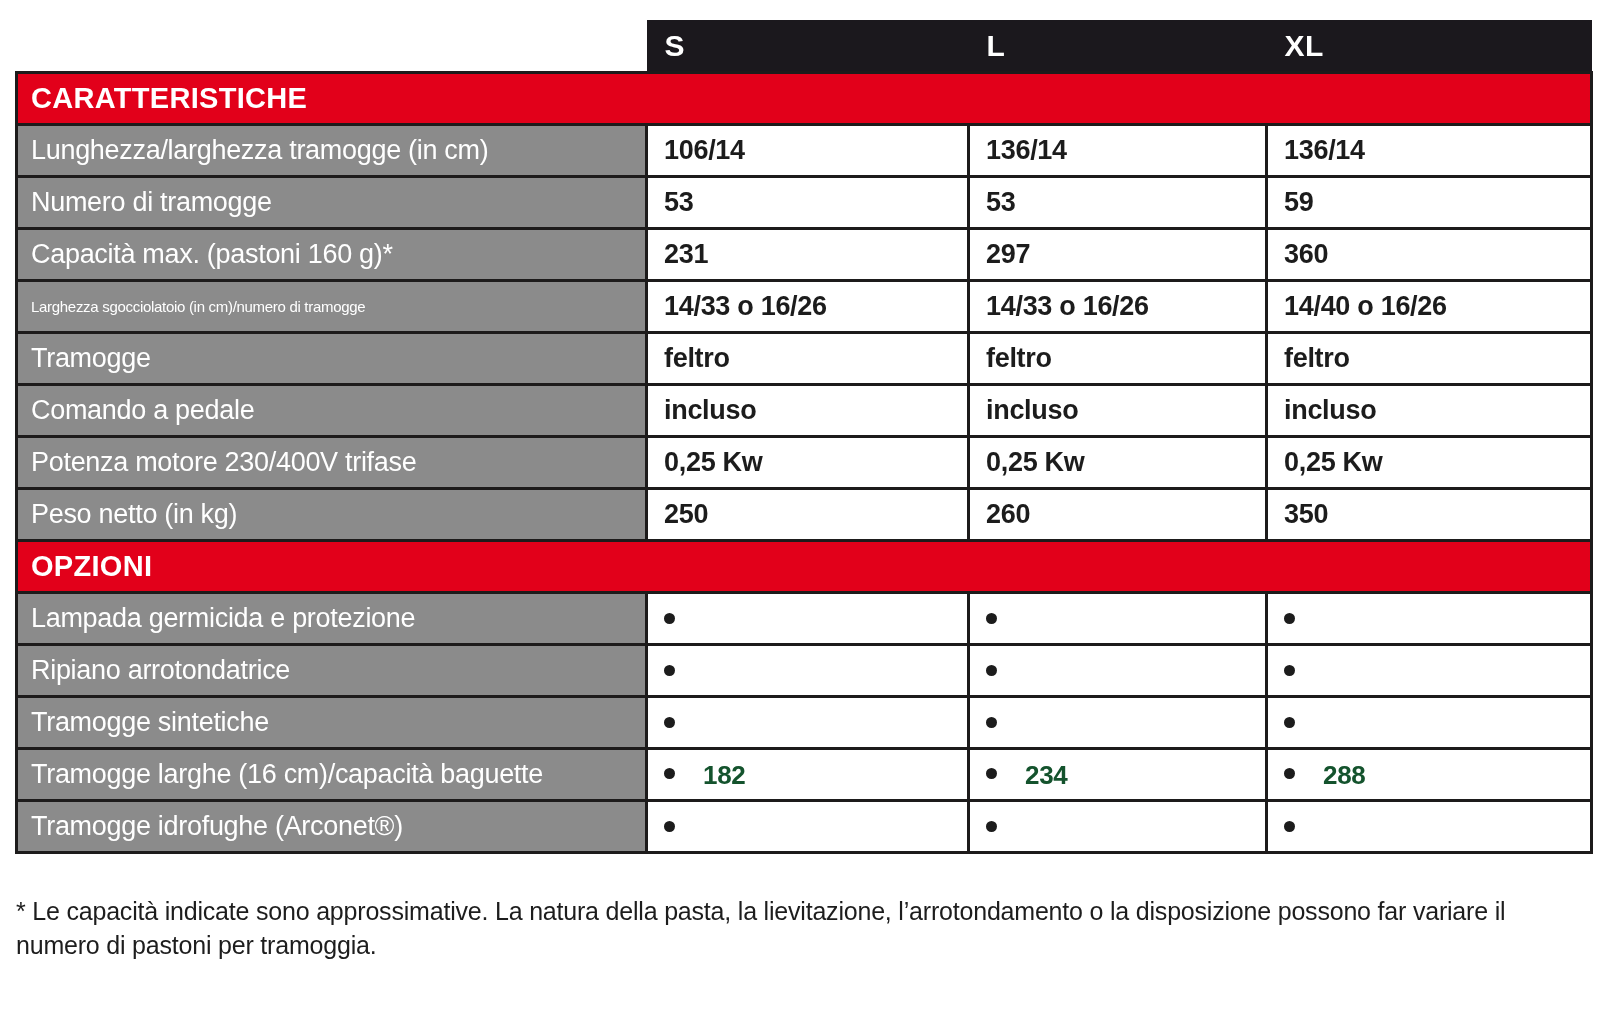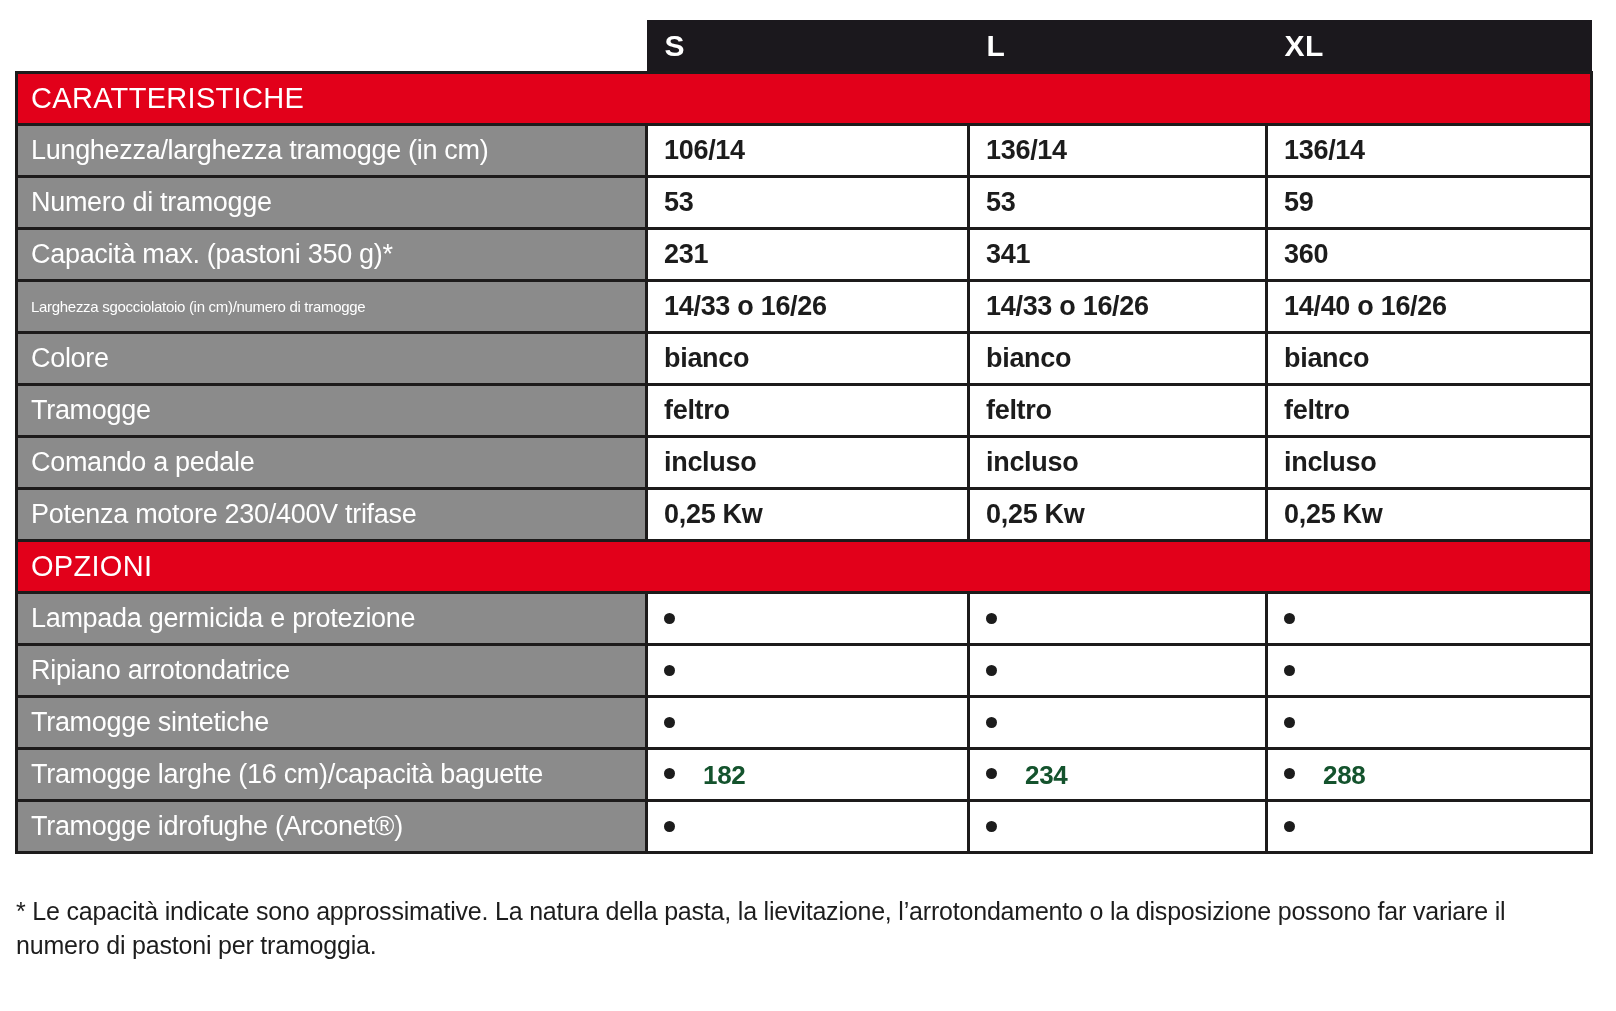--- a/index.html
+++ b/index.html
@@ -38,21 +38,21 @@
     vertical-align: middle;
     padding: 0 0 0 18px;
     height: 51px;
     border: none;
     letter-spacing: 0.5px;
   }
   tr.section td {
     background: #e2001a;
     color: #ffffff;
     font-size: 29px;
-    font-weight: 400;
+    font-weight: 700;
     text-align: left;
     vertical-align: middle;
     padding: 0 4px 0 13px;
     height: 49px;
     border: 3px solid #1d1b1b;
     letter-spacing: 0.3px;
   }
   td.lbl {
     background: #8b8b8b;
     color: #ffffff;
@@ -143,55 +143,55 @@
         <td class="val">136/14</td>
         <td class="val">136/14</td>
       </tr>
       <tr>
         <td class="lbl">Numero di tramogge</td>
         <td class="val">53</td>
         <td class="val">53</td>
         <td class="val">59</td>
       </tr>
       <tr>
-        <td class="lbl">Capacità max. (pastoni 350 g)*</td>
+        <td class="lbl">Capacità max. (pastoni 160 g)*</td>
         <td class="val">231</td>
-        <td class="val">341</td>
+        <td class="val">297</td>
         <td class="val">360</td>
       </tr>
       <tr>
         <td class="lbl small">Larghezza sgocciolatoio (in cm)/numero di tramogge</td>
         <td class="val">14/33 o 16/26</td>
         <td class="val">14/33 o 16/26</td>
         <td class="val">14/40 o 16/26</td>
       </tr>
       <tr>
-        <td class="lbl">Colore</td>
-        <td class="val">bianco</td>
-        <td class="val">bianco</td>
-        <td class="val">bianco</td>
-      </tr>
-      <tr>
         <td class="lbl">Tramogge</td>
         <td class="val">feltro</td>
         <td class="val">feltro</td>
         <td class="val">feltro</td>
       </tr>
       <tr>
         <td class="lbl">Comando a pedale</td>
         <td class="val">incluso</td>
         <td class="val">incluso</td>
         <td class="val">incluso</td>
       </tr>
       <tr>
         <td class="lbl">Potenza motore 230/400V trifase</td>
         <td class="val">0,25 Kw</td>
         <td class="val">0,25 Kw</td>
         <td class="val">0,25 Kw</td>
       </tr>
+      <tr>
+        <td class="lbl">Peso netto (in kg)</td>
+        <td class="val">250</td>
+        <td class="val">260</td>
+        <td class="val">350</td>
+      </tr>
 
       <tr class="section">
         <td colspan="4">OPZIONI</td>
       </tr>
 
       <tr>
         <td class="lbl">Lampada germicida e protezione</td>
         <td class="val"><span class="dot"></span><span class="optnum"></span></td>
         <td class="val"><span class="dot"></span><span class="optnum"></span></td>
         <td class="val"><span class="dot"></span><span class="optnum"></span></td>

